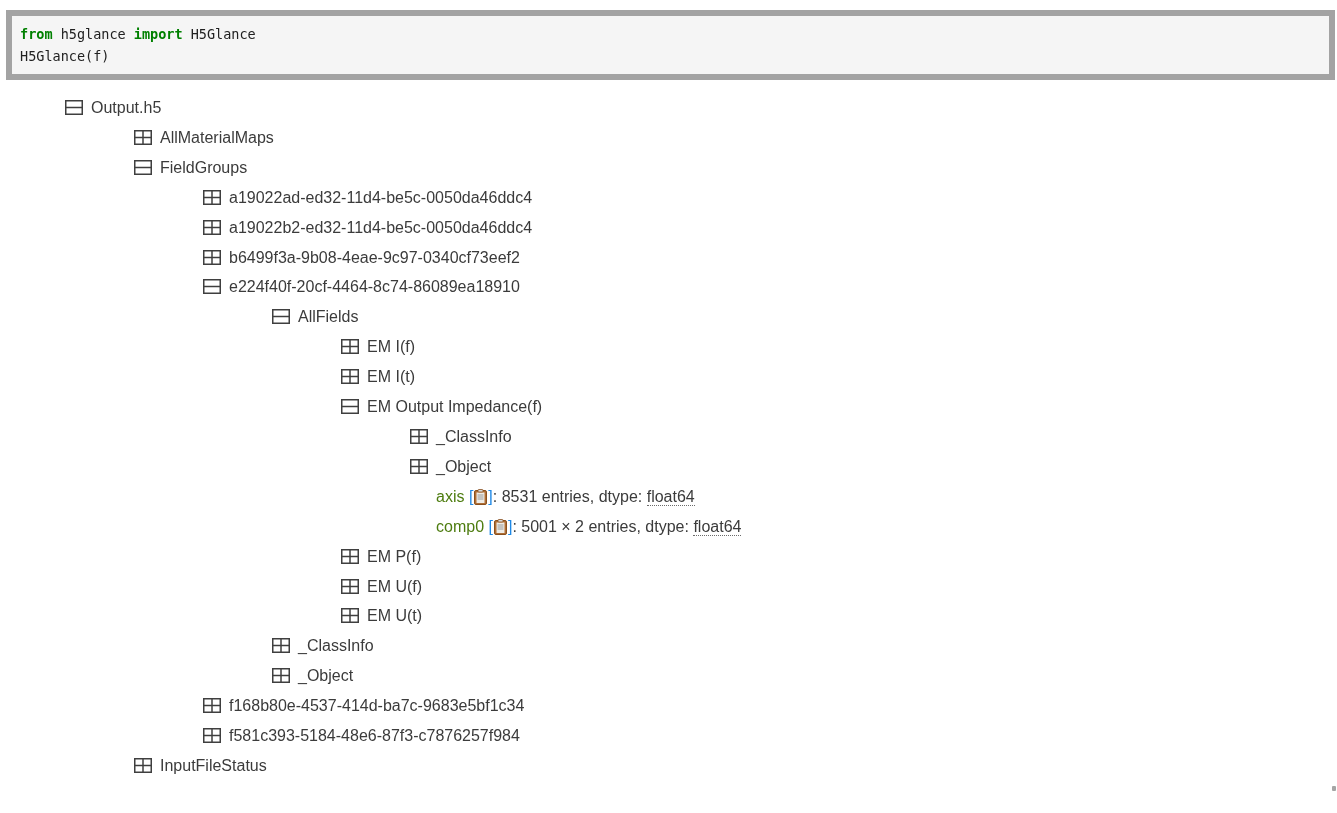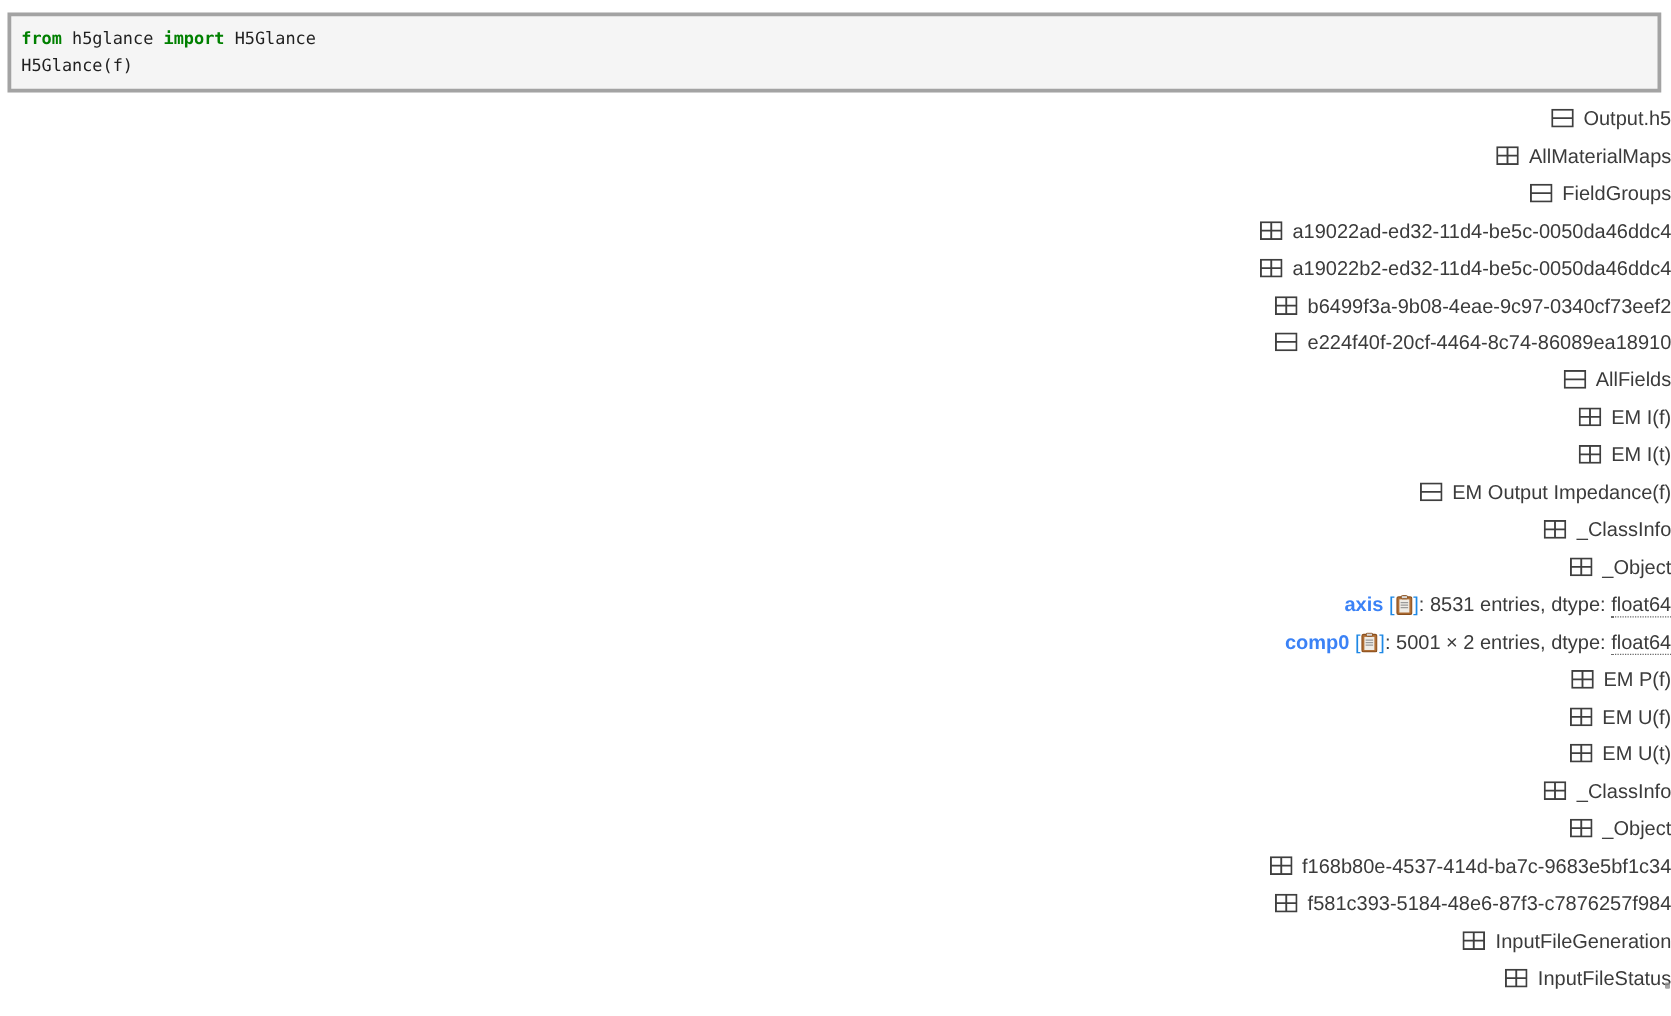--- a/index.html
+++ b/index.html
@@ -3,41 +3,41 @@
 <meta charset="utf-8">
 <style>
   html,body{margin:0;padding:0;}
   body{
     width:1337px;height:813px;background:#ffffff;overflow:hidden;position:relative;
     font-family:"Liberation Sans","DejaVu Sans",sans-serif;
   }
   
   .code-cell{
     position:absolute;left:6px;top:10px;width:1301px;
-    background:#f5f5f5;border:3px solid #a3a3a3;
+    background:#f5f5f5;border:6px solid #a3a3a3;
     padding:7px 8px;
     font-family:"DejaVu Sans Mono","Liberation Mono",monospace;
     font-size:13.5px;line-height:22px;color:#212121;
     white-space:pre;
   }
   .code-line{white-space:pre;}
   .tok-keyword{color:#008000;font-weight:bold;}
   
   .output{
     position:absolute;left:0;top:81px;width:1337px;height:710px;
     overflow:hidden;color:#3b3b3b;font-size:16px;
   }
   ul.tree{list-style:none;margin:0;padding:0 0 0 69px;}
-  ul.tree-root{list-style:none;margin:0;padding:0 0 0 53px;text-align:right;}
+  ul.tree-root{list-style:none;margin:12px;padding:0 0 0 53px;}
   .row{line-height:29.9px;white-space:nowrap;}
   .toggle{display:inline-block;width:18px;height:15px;margin-right:8px;vertical-align:-2px;}
   .toggle svg{display:block;}
   .glabel{color:#3b3b3b;}
   .row.ds{margin-left:26px;}
-  .ds-name{font-weight:bold;color:#3b82f6;}
+  .ds-name{font-weight:normal;color:#4d7c0f;}
   .copylink{color:#1e88e5;}
   .clip-icon{display:inline-block;width:13px;height:16px;vertical-align:-3px;margin:0 1px;}
   .ds-desc{color:#3b3b3b;}
   abbr.dtype{
     text-decoration:none;font-style:normal;
     border-bottom:1.5px dotted #6b6b6b;cursor:help;
   }
   .artifact{
     position:absolute;left:1332px;top:786px;width:4px;height:5px;
     background:#8f8f8f;border-radius:1px;opacity:.8;
@@ -211,27 +211,20 @@
                       <line x1="9" y1="0.75" x2="9" y2="14.25" stroke="#3f3f3f" stroke-width="1.5"></line>
                     </svg></span><span class="glabel">f581c393-5184-48e6-87f3-c7876257f984</span></div>
               </li>
             </ul>
           </li>
           <li>
             <div class="row"><span class="toggle"><svg width="18" height="15" viewBox="0 0 18 15">
                   <rect x="0.75" y="0.75" width="16.5" height="13.5" fill="none" stroke="#3f3f3f" stroke-width="1.5"></rect>
                   <line x1="0.75" y1="7.5" x2="17.25" y2="7.5" stroke="#3f3f3f" stroke-width="1.5"></line>
                   <line x1="9" y1="0.75" x2="9" y2="14.25" stroke="#3f3f3f" stroke-width="1.5"></line>
-                </svg></span><span class="glabel">InputFileGeneration</span></div>
-          </li>
-          <li>
-            <div class="row"><span class="toggle"><svg width="18" height="15" viewBox="0 0 18 15">
-                  <rect x="0.75" y="0.75" width="16.5" height="13.5" fill="none" stroke="#3f3f3f" stroke-width="1.5"></rect>
-                  <line x1="0.75" y1="7.5" x2="17.25" y2="7.5" stroke="#3f3f3f" stroke-width="1.5"></line>
-                  <line x1="9" y1="0.75" x2="9" y2="14.25" stroke="#3f3f3f" stroke-width="1.5"></line>
                 </svg></span><span class="glabel">InputFileStatus</span></div>
           </li>
         </ul>
       </li>
     </ul>
 </div>
 
 <div class="artifact"></div>
 
 </body></html>

